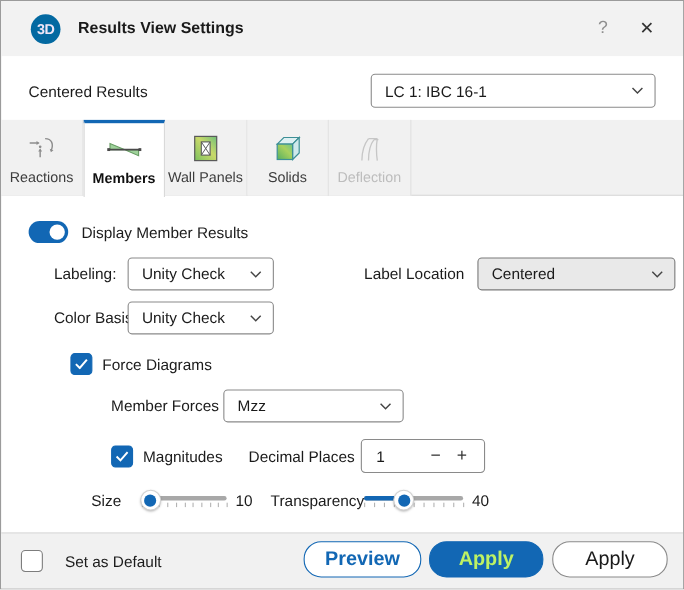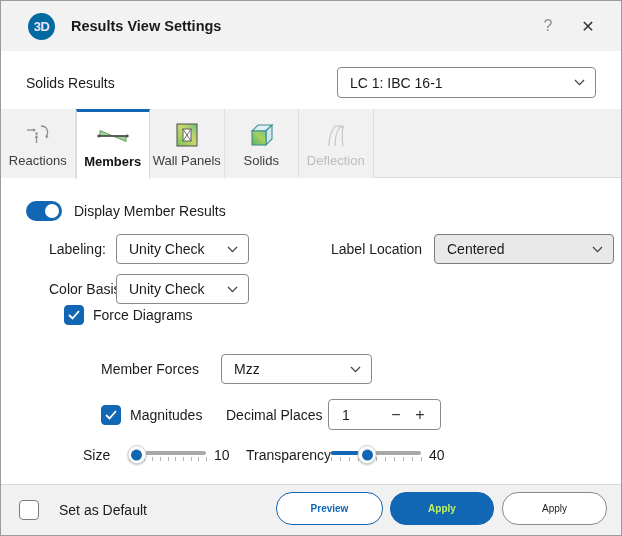--- a/index.html
+++ b/index.html
@@ -77,21 +77,21 @@
   .slider .thumb{ position:absolute; top:50%; width:19px; height:19px; border-radius:50%;
                   background:#fff; border:1px solid #d2d2d2; transform:translate(-50%,-52%);
                   box-shadow:0 1px 2px rgba(0,0,0,0.25); }
   .slider .thumb::after{ content:""; position:absolute; left:50%; top:50%; width:11px;
                   height:11px; border-radius:50%; background:#1267b4;
                   transform:translate(-50%,-50%); }
 
   
   .footer{ position:absolute; left:0; top:483px; width:620px; height:51px;
            background:#f1f1f1; border-top:1px solid #d9d9d9; }
-  .btn{ position:absolute; top:7px; height:33px; border-radius:16px; font-size:10px;
+  .btn{ position:absolute; top:7px; height:33px; border-radius:16px; font-size:18px;
         display:flex; align-items:center; justify-content:center; font-weight:bold; }
   .btn-preview{ left:275px; width:107px; background:#fff; border:1px solid #1267b4;
                 color:#1267b4; }
   .btn-apply{ left:389px; width:104px; background:#1267b4; border:1px solid #1267b4;
               color:#bef264; }
   .btn-cancel{ left:501px; width:105px; background:#fff; border:1px solid #8a8a8a;
                color:#1a1a1a; font-weight:normal; }
 
   .chev{ flex:0 0 auto; margin-left:8px; }
 </style>
@@ -101,21 +101,21 @@
 <div class="dialog">
 
   <div class="titlebar">
     <div class="app-badge">3D</div>
     <div class="title">Results View Settings</div>
     <div class="tb-btn help-btn">?</div>
     <div class="tb-btn close-btn">✕</div>
   </div>
 
   <div class="row" style="left:25px; top:66px; height:32px;">
-    <span class="lbl">Solids Results</span>
+    <span class="lbl">Centered Results</span>
   </div>
   <div class="dropdown" style="left:336px; top:66px; width:259px;">
     <span class="dd-text">LC 1: IBC 16-1</span>
     <svg class="chev" width="11" height="7" viewBox="0 0 11 7">
         <path d="M1 1 L5.5 5.6 L10 1" fill="none" stroke="#444" stroke-width="1.3"></path>
       </svg>
   </div>
 
   <div class="tabstrip">
 
@@ -233,33 +233,33 @@
   <div class="row" style="left:48px; top:273px; height:30px;">
     <span class="lbl">Color Basis</span>
   </div>
   <div class="dropdown" style="left:115px; top:273px; width:133px; height:30px;">
     <span class="dd-text">Unity Check</span>
     <svg class="chev" width="11" height="7" viewBox="0 0 11 7">
         <path d="M1 1 L5.5 5.6 L10 1" fill="none" stroke="#444" stroke-width="1.3"></path>
       </svg>
   </div>
 
-  <div class="row" style="left:63px; top:304px; height:20px;">
+  <div class="row" style="left:63px; top:320px; height:20px;">
     <div class="checkbox on">
       <svg width="12" height="10" viewBox="0 0 12 10">
         <path d="M1 5 L4.5 8.5 L11 1" stroke="#fff" stroke-width="1.8" fill="none"></path>
         </svg>
     </div>
     <span class="lbl" style="margin-left:9px;">Force Diagrams</span>
   </div>
 
   <div class="row" style="left:100px; top:353px; height:30px;">
     <span class="lbl">Member Forces</span>
   </div>
-  <div class="dropdown" style="left:220px; top:353px; width:151px; height:30px;gap:20px;">
+  <div class="dropdown" style="left:202px; top:353px; width:164px; height:30px;gap:20px;">
     <span class="dd-text">Mzz</span>
     <svg class="chev" width="11" height="7" viewBox="0 0 11 7">
         <path d="M1 1 L5.5 5.6 L10 1" fill="none" stroke="#444" stroke-width="1.3"></path>
       </svg>
   </div>
 
   <div class="row" style="left:100px; top:398px; height:31px;">
     <div class="checkbox on">
       <svg width="12" height="10" viewBox="0 0 12 10">
         <path d="M1 5 L4.5 8.5 L11 1" stroke="#fff" stroke-width="1.8" fill="none"></path>

